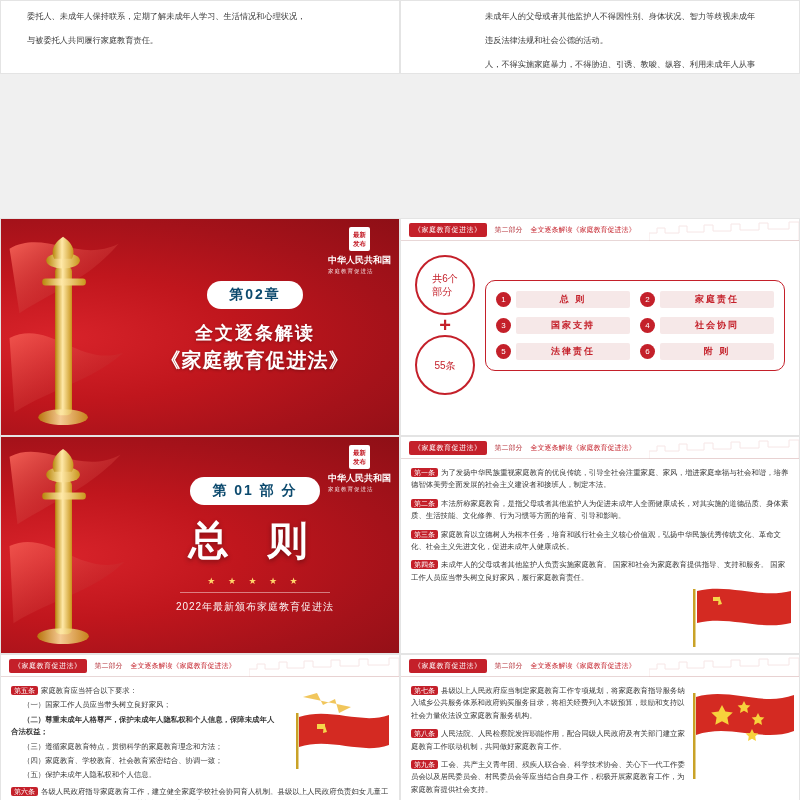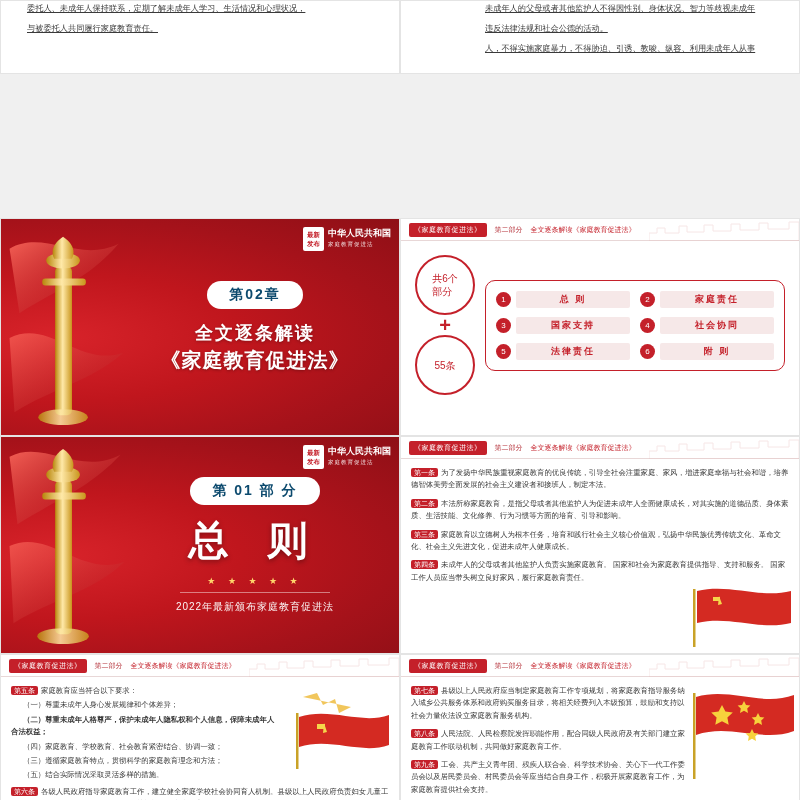--- a/index.html
+++ b/index.html
@@ -25,21 +25,21 @@
     border:1px solid #e4e4e4;
   }
   
   .cut{height:74px;}
   .cut-body{
     padding:0 26px;
     font-size:8.2px;
     line-height:16px;
     color:#3a3a3a;
   }
-  .cut-body p{margin:0 0 4px 0;text-decoration:underline;}
+  .cut-body p{margin:8px 0 4px 0;}
 
   
   .hdr{
     position:relative;
     height:22px;
     border-bottom:1px solid #e8d7d7;
     display:flex;
     align-items:center;
     gap:8px;
     padding:0 8px;
@@ -57,21 +57,21 @@
     opacity:.35;
   }
 
   
   .cover{
     background:
       radial-gradient(ellipse at 14% 55%, #d8232a 0%, #c0161d 38%, #a5121a 70%, #8e0f16 100%);
     color:#fff;
   }
   .cover .badge{
-    position:absolute;right:8px;top:8px;display:flex;align-items:center;gap:4px;
+    position:absolute;right:8px;top:8px;display:flex;align-items:center;gap:4px;flex-direction:column;
   }
   .cover .badge .b1{
     background:#fff;color:#c4202a;font-size:6.5px;line-height:9px;
     padding:3px 4px;border-radius:2px;text-align:center;font-weight:bold;
   }
   .cover .badge .b2{font-size:9px;line-height:11px;font-weight:bold;}
   .cover .badge .b2 small{display:block;font-size:5.5px;font-weight:normal;opacity:.85;letter-spacing:1px;}
 
   .pillar{
     position:absolute;left:8px;top:0;width:120px;height:100%;
@@ -319,25 +319,25 @@
       <span class="ttl">全文逐条解读《家庭教育促进法》</span>
       <svg class="wall" viewBox="0 0 150 22">
         <path d="M0,22 L0,14 L8,14 L8,9 L16,9 L16,14 L30,14 L30,7 L38,7 L38,13 L55,13 L55,6 L64,6 L64,12 L82,12 L82,5 L91,5 L91,11 L110,11 L110,4 L119,4 L119,10 L140,10 L140,3 L150,3 L150,22 Z" fill="none" stroke="#e8b9b9" stroke-width="1"></path>
       </svg>
     </div>
 
     <div class="arts" style="width:290px;">
       <div class="art" style="margin-bottom:2px;">
         <span class="lbl">第五条</span><span>家庭教育应当符合以下要求：</span>
       </div>
-      <div class="art indent" style="margin-bottom:2px;"><span>（一）尊重未成年人身心发展规律和个体差异；</span></div>
+      <div class="art indent" style="margin-bottom:2px;"><span>（一）国家工作人员应当带头树立良好家风；</span></div>
       <div class="art indent" style="margin-bottom:2px;font-weight:bold;"><span>（二）尊重未成年人格尊严，保护未成年人隐私权和个人信息，保障未成年人合法权益；</span></div>
+      <div class="art indent" style="margin-bottom:2px;"><span>（三）遵循家庭教育特点，贯彻科学的家庭教育理念和方法；</span></div>
       <div class="art indent" style="margin-bottom:2px;"><span>（四）家庭教育、学校教育、社会教育紧密结合、协调一致；</span></div>
-      <div class="art indent" style="margin-bottom:2px;"><span>（三）遵循家庭教育特点，贯彻科学的家庭教育理念和方法；</span></div>
-      <div class="art indent" style="margin-bottom:4px;"><span>（五）结合实际情况采取灵活多样的措施。</span></div>
+      <div class="art indent" style="margin-bottom:4px;"><span>（五）保护未成年人隐私权和个人信息。</span></div>
       <div class="art" style="width:380px;">
         <span class="lbl">第六条</span><span>各级人民政府指导家庭教育工作，建立健全家庭学校社会协同育人机制。县级以上人民政府负责妇女儿童工作的机构、组织、协调、指导、督促有关部门做好家庭教育工作。</span>
       </div>
 
     </div>
 
     <svg class="flag" style="right:6px;top:36px;width:110px;height:80px;" viewBox="0 0 110 80">
       <path d="M20,6 L34,2 L40,14 L52,8 L56,22 L68,16 Z" fill="#f0c04a" opacity=".9"></path>
       <path d="M16,26 C48,16 78,34 106,24 L106,54 C78,64 48,46 16,56 Z" fill="#d42a22"></path>
       <path d="M34,33 l8,0 l0,5 l-8,0 Z M41,32 l3,9 l-4,1 Z" fill="#f5d64a"></path>

